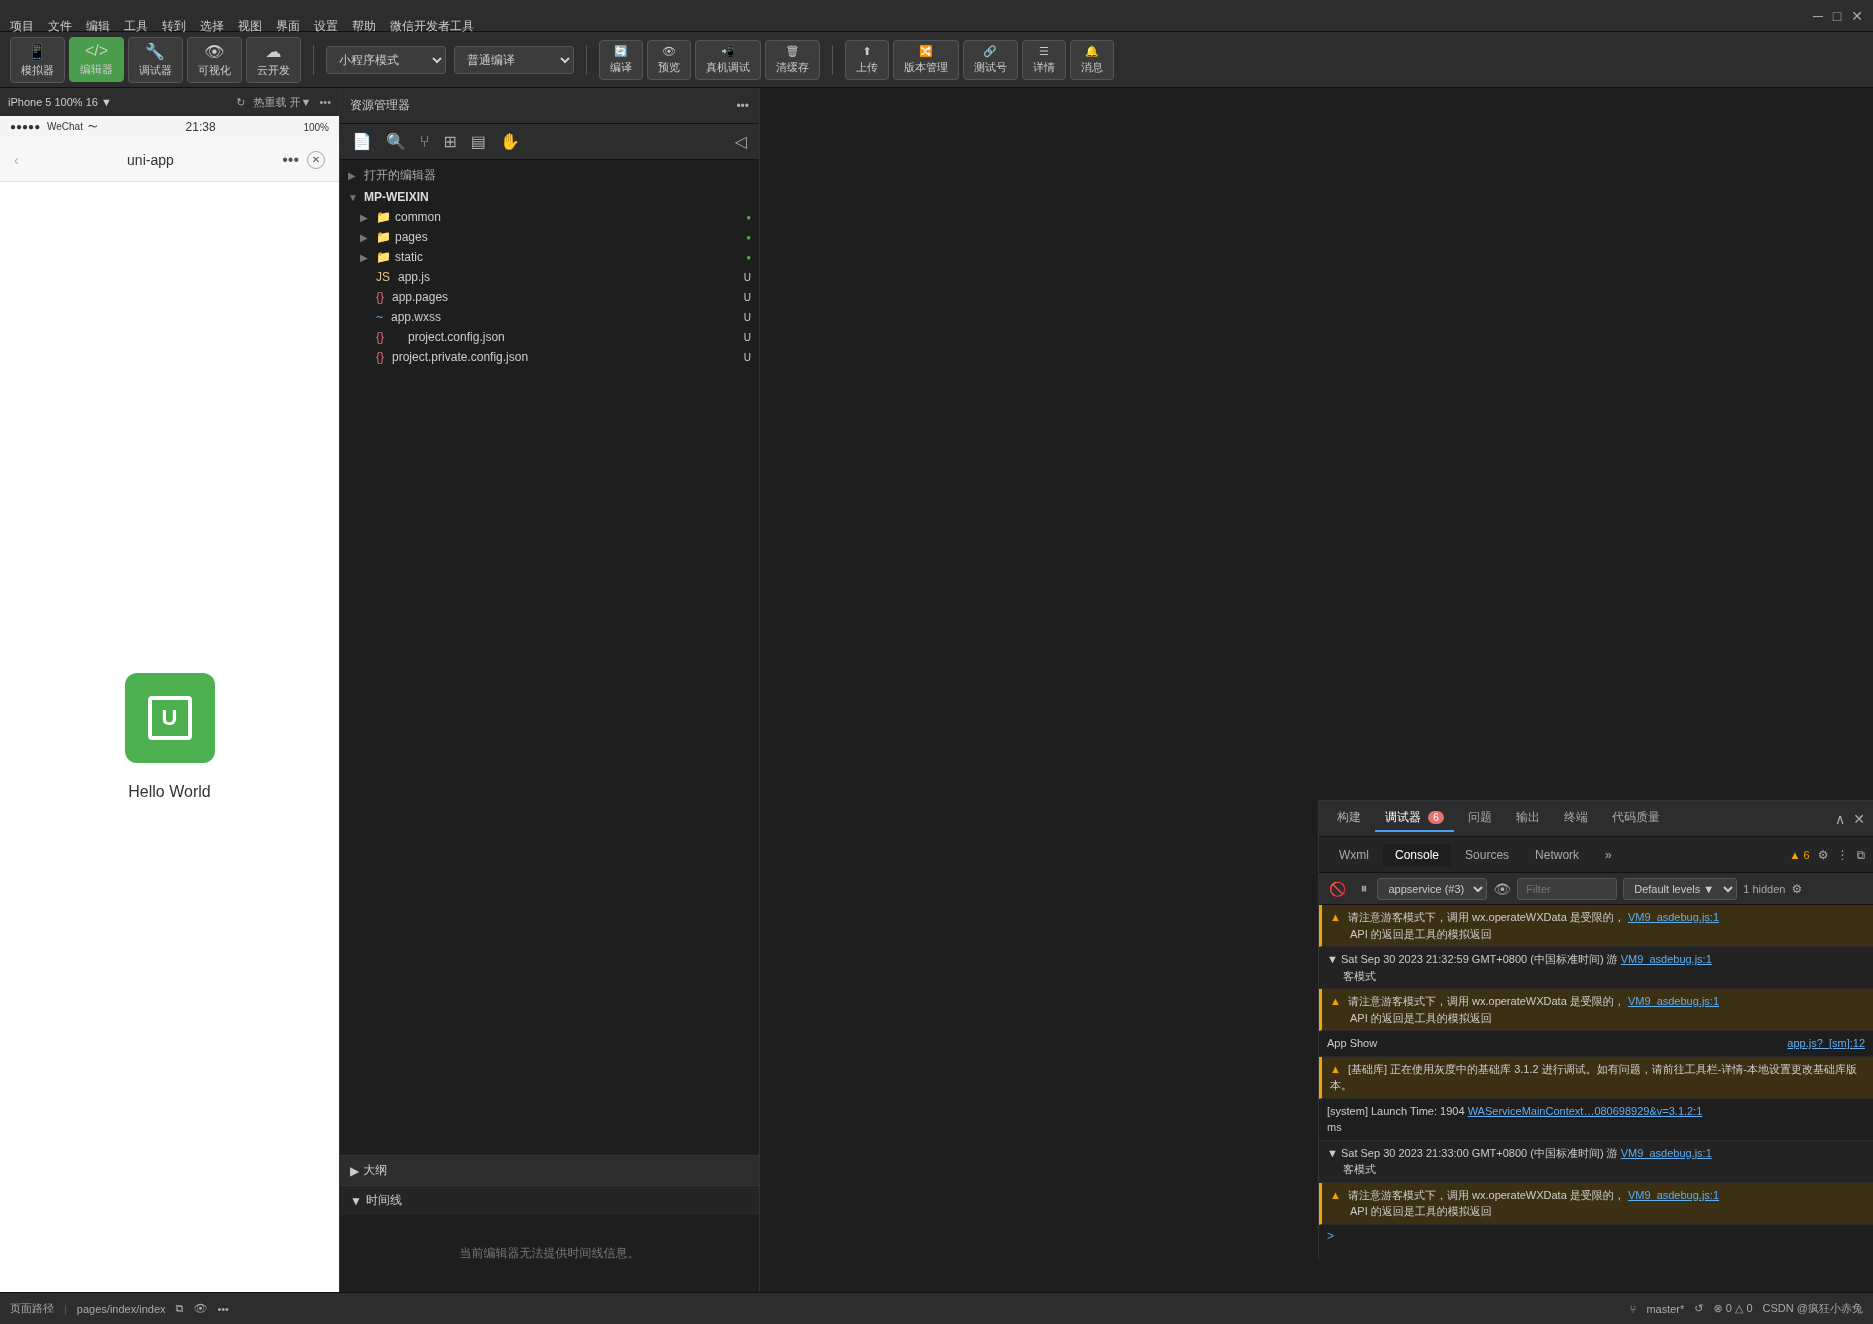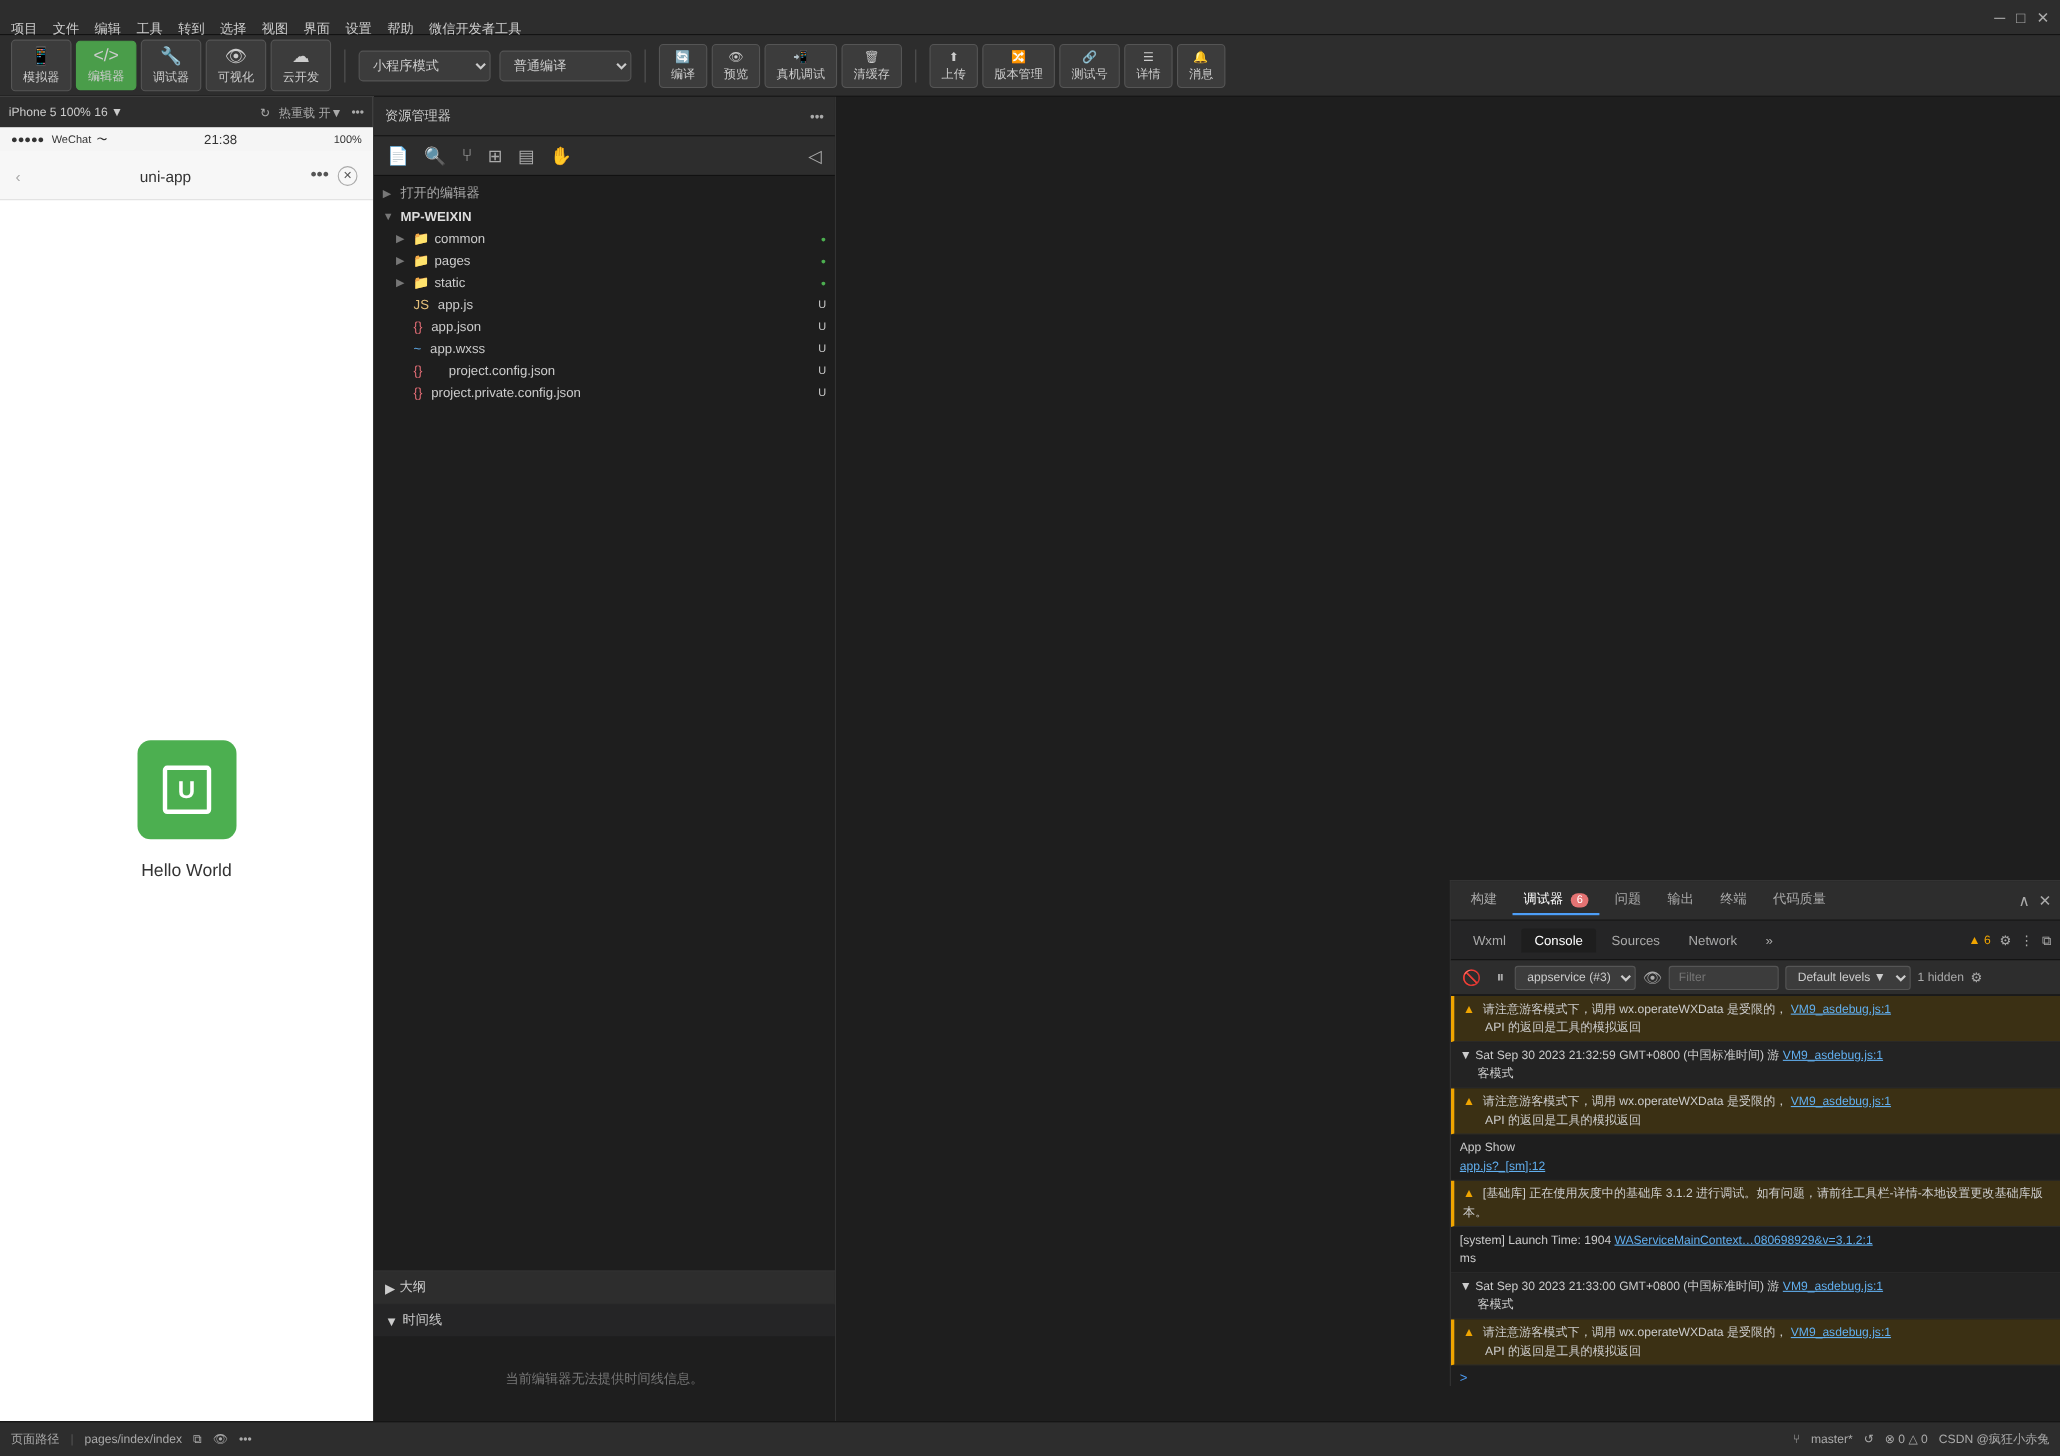--- a/index.html
+++ b/index.html
@@ -295,21 +295,21 @@
       </div>
       <div class="tree-item indent-1">
         <span class="arrow" style="visibility:hidden;">▶</span>
         <span class="icon-js">JS</span>
         <span class="file-name" style="margin-left:4px;">app.js</span>
         <span class="badge-u">U</span>
       </div>
       <div class="tree-item indent-1">
         <span class="arrow" style="visibility:hidden;">▶</span>
         <span class="icon-json">{}</span>
-        <span class="file-name" style="margin-left:4px;">app.json</span>
+        <span class="file-name" style="margin-left:4px;">app.pages</span>
         <span class="badge-u">U</span>
       </div>
       <div class="tree-item indent-1">
         <span class="arrow" style="visibility:hidden;">▶</span>
         <span class="icon-wxss">~</span>
         <span class="file-name" style="margin-left:4px;">app.wxss</span>
         <span class="badge-u">U</span>
       </div>
       <div class="tree-item indent-1">
         <span class="arrow" style="visibility:hidden;">▶</span>
@@ -416,21 +416,21 @@
 
       <div class="console-entry console-warn">
         <span class="warn-icon">▲</span>
         <span>请注意游客模式下，调用 wx.operateWXData 是受限的，</span>
         <span class="link">VM9_asdebug.js:1</span>
         <br>
         <span style="margin-left:20px;">API 的返回是工具的模拟返回</span>
       </div>
 
 
-      <div class="console-entry console-info" style="display:flex;justify-content:space-between;flex-direction:column;">
+      <div class="console-entry console-info" style="display:flex;justify-content:space-between;">
         <span>App Show</span>
         <span class="link">app.js?_[sm]:12</span>
       </div>
 
       <div class="console-entry console-warn">
         <span class="warn-icon">▲</span>
         <span>[基础库] 正在使用灰度中的基础库 3.1.2 进行调试。如有问题，请前往工具栏-详情-本地设置更改基础库版本。</span>
       </div>
 
       <div class="console-entry console-info">

